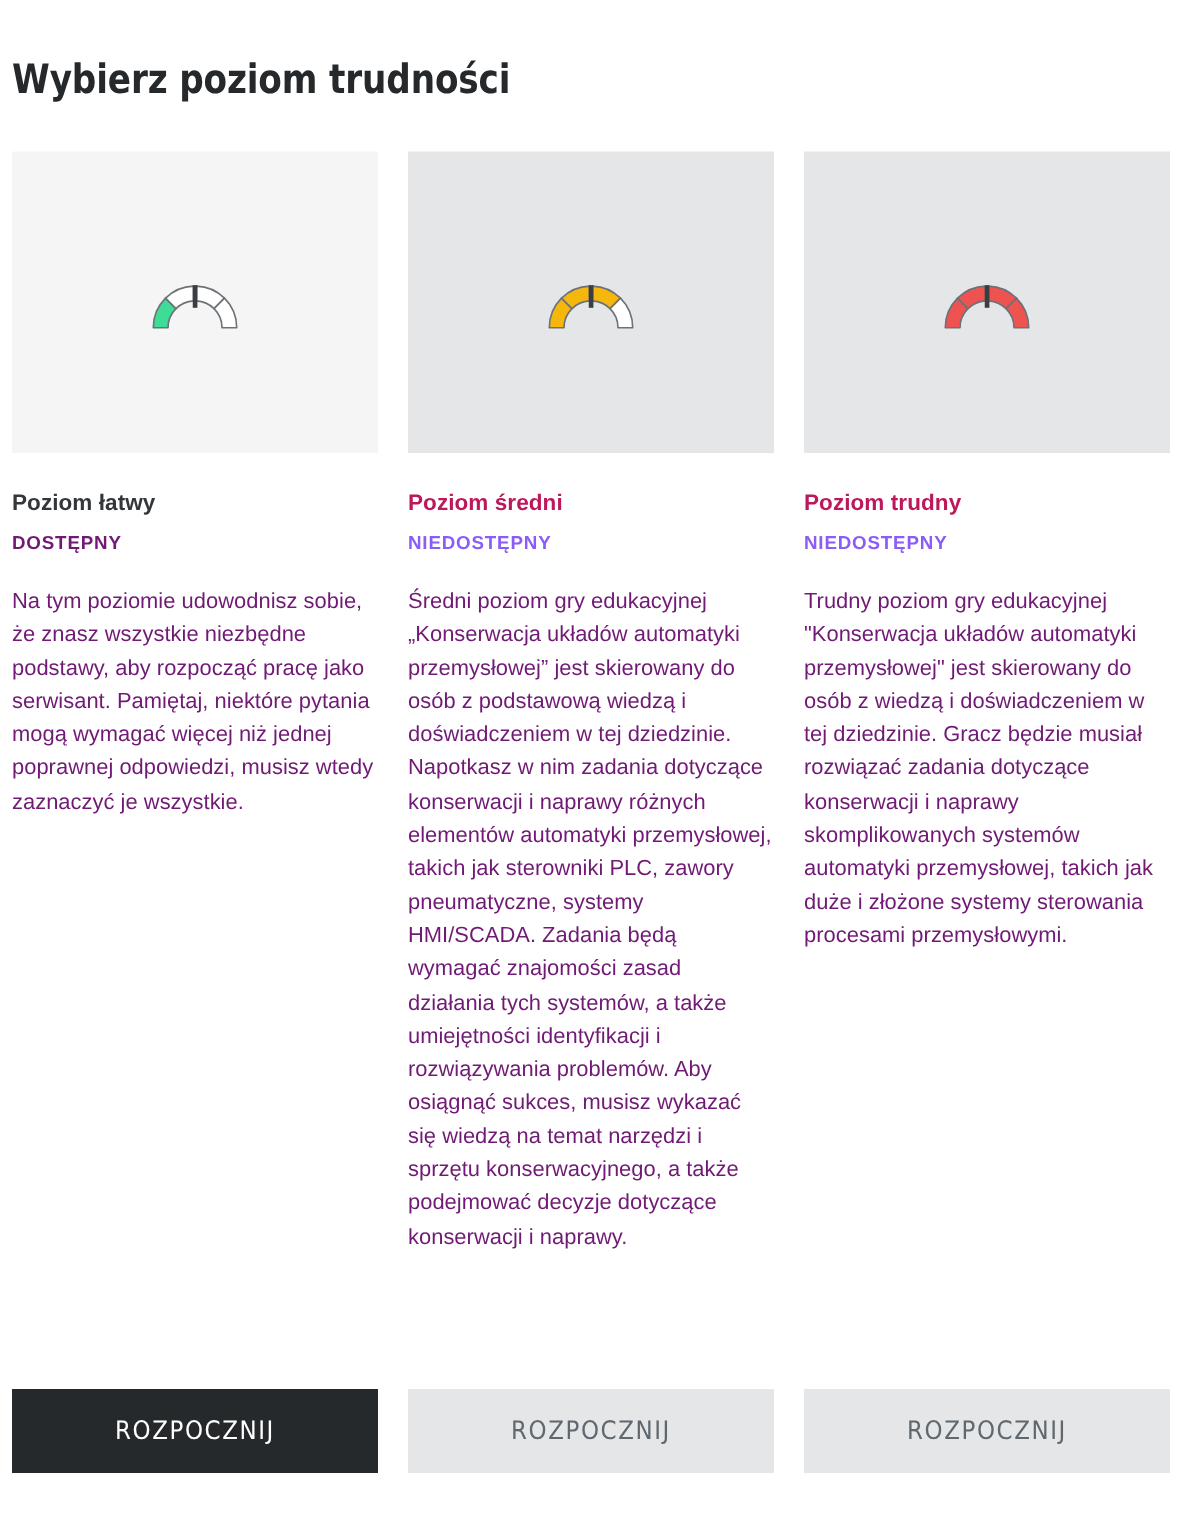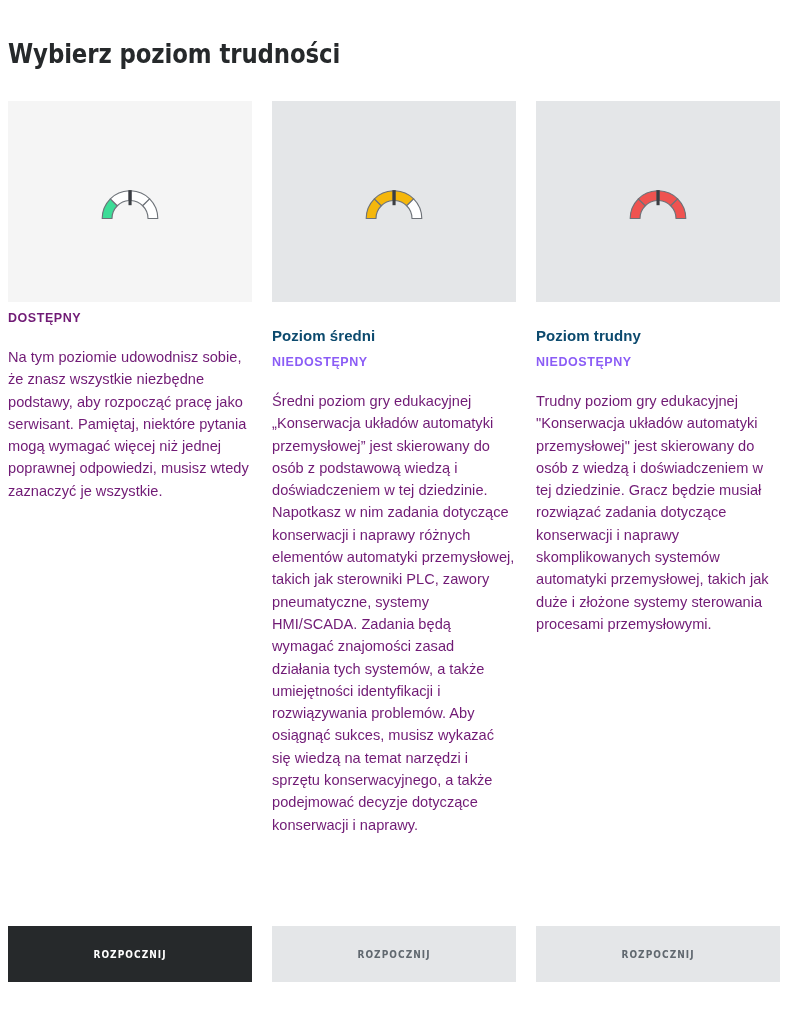--- a/index.html
+++ b/index.html
@@ -62,21 +62,21 @@
   .gauge { display: block; }
 
   .card-title {
     margin-top: 24px;
     font-size: 15px;
     font-weight: 700;
     line-height: 20px;
     color: #33363a;
     letter-spacing: 0.05px;
   }
-  .card-title.muted { color: #0c4a6e; }
+  .card-title.muted { color: #be185d; }
 
   .card-status {
     margin-top: 8px;
     font-size: 12.5px;
     font-weight: 700;
     letter-spacing: 0.55px;
     line-height: 16px;
     text-transform: uppercase;
   }
   .card-status.available   { color: #701a75; }
@@ -100,22 +100,22 @@
     gap: 20px;
   }
   .btn {
     width: 244px;
     height: 56px;
     border: 0;
     display: flex;
     align-items: center;
     justify-content: center;
     font-family: "DejaVu Sans Condensed", "Liberation Sans Narrow", "Liberation Sans", sans-serif;
-    font-weight: 700;
-    font-size: 10px;
+    font-weight: 400;
+    font-size: 17px;
     letter-spacing: 1.05px;
     text-transform: uppercase;
     cursor: pointer;
     padding: 0;
   }
   .btn.primary  { background: #26292b; color: #ffffff; }
   .btn.disabled { background: #e4e6e8; color: #60686f; cursor: default; }
 
   
   .dividers {
@@ -146,20 +146,21 @@
         <svg class="gauge" width="62" height="36" viewBox="0 0 62 36">
           <g stroke="#6d7278" stroke-width="1.1" stroke-linejoin="round">
             <path d="M3.2 34.5 A27.8 27.8 0 0 1 11.35 14.8 L18.3 21.75 A18 18 0 0 0 13 34.5 Z" fill="#3ddc97"></path>
             <path d="M11.35 14.8 A27.8 27.8 0 0 1 30.0 6.75 L30.0 16.55 A18 18 0 0 0 18.3 21.75 Z" fill="#ffffff"></path>
             <path d="M32.0 6.75 A27.8 27.8 0 0 1 50.65 14.8 L43.7 21.75 A18 18 0 0 0 32.0 16.55 Z" fill="#ffffff"></path>
             <path d="M50.65 14.8 A27.8 27.8 0 0 1 58.8 34.5 L49.0 34.5 A18 18 0 0 0 43.7 21.75 Z" fill="#ffffff"></path>
           </g>
           <rect x="29.5" y="6.1" width="3.1" height="15.1" fill="#3a3d42"></rect>
         </svg>
       </div>
+      <div class="card-title">Poziom łatwy</div>
       <div class="card-status available">DOSTĘPNY</div>
       <div class="card-desc">Na tym poziomie udowodnisz sobie, że znasz wszystkie niezbędne podstawy, aby rozpocząć pracę jako serwisant. Pamiętaj, niektóre pytania mogą wymagać więcej niż jednej poprawnej odpowiedzi, musisz wtedy zaznaczyć je wszystkie.</div>
     </div>
 
     <div class="card">
       <div class="card-media dim">
         <svg class="gauge" width="62" height="36" viewBox="0 0 62 36">
           <g stroke="#6d7278" stroke-width="1.1" stroke-linejoin="round">
             <path d="M3.2 34.5 A27.8 27.8 0 0 1 11.35 14.8 L18.3 21.75 A18 18 0 0 0 13 34.5 Z" fill="#f5b70c"></path>
             <path d="M11.35 14.8 A27.8 27.8 0 0 1 30.0 6.75 L30.0 16.55 A18 18 0 0 0 18.3 21.75 Z" fill="#f5b70c"></path>

